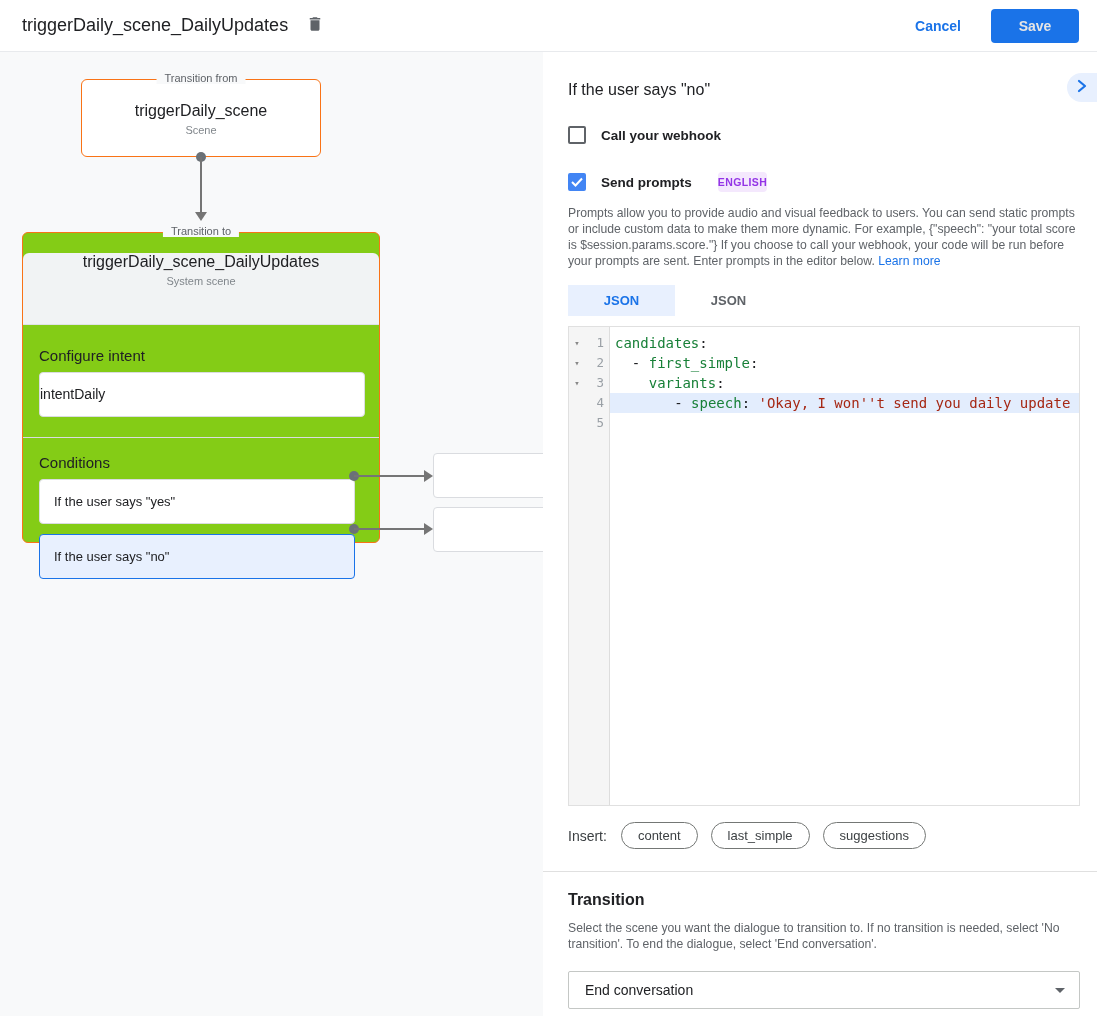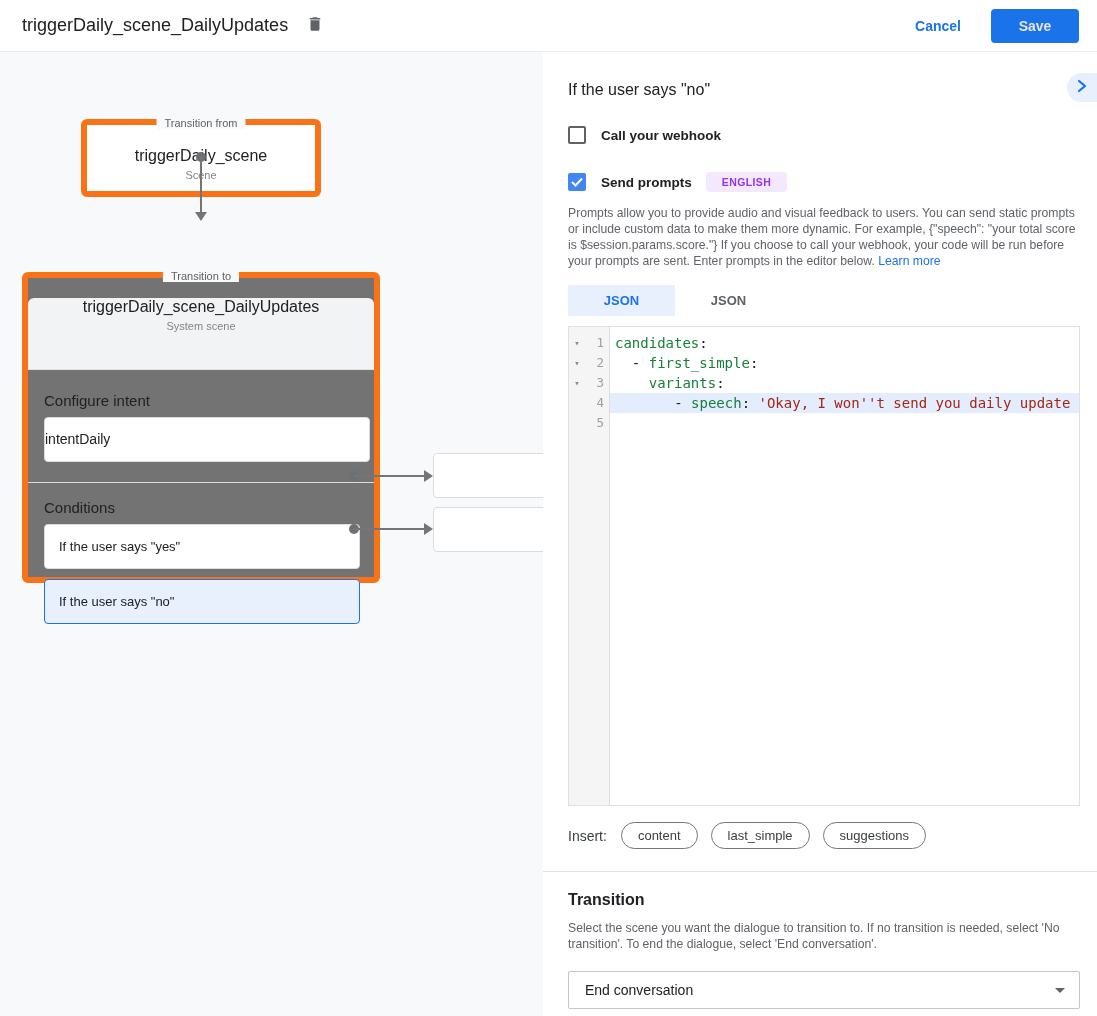--- a/index.html
+++ b/index.html
@@ -14,28 +14,28 @@
   .trash-btn { margin-left: 18px; background: none; border: none; cursor: pointer; display: flex; align-items: center; }
   .topbar-spacer { flex: 1; }
   .cancel-btn { background: none; border: none; color: #1a73e8; font-size: 14px; font-weight: 700;
                 font-family: "Liberation Sans", sans-serif; margin-right: 30px; cursor: pointer; }
   .save-btn { background: #1a73e8; border: none; color: #e5e5e5; font-size: 14px; font-weight: 700;
               font-family: "Liberation Sans", sans-serif; border-radius: 4px; height: 34px; width: 88px;
               margin-right: 18px; cursor: pointer; }
 
   
   .canvas { position: absolute; top: 52px; left: 0; width: 543px; bottom: 0; background: #f8f9fa; overflow: hidden; }
-  .node { position: absolute; background: #fff; border: 6px solid #f97316; border-radius: 6px; margin-top: 40px; }
+  .node { position: absolute; background: #fff; border: 1px solid #f97316; border-radius: 6px; }
   .node-legend { position: absolute; top: -8px; left: 50%; transform: translateX(-50%);
                  background: #f8f9fa; padding: 0 8px; font-size: 11px; color: #5f6368; white-space: nowrap; }
   .node-from { left: 81px; top: 27px; width: 240px; height: 78px; text-align: center; }
   .node-title { font-size: 16px; color: #202124; margin-top: 22px; }
   .node-sub { font-size: 11px; color: #80868b; margin-top: 4px; }
 
-  .node-to { left: 22px; top: 180px; width: 358px; height: 311px; background: #737373; }
+  .node-to { left: 22px; top: 180px; width: 358px; height: 311px; background: #84cc16; }
   .node-to-header { height: 72px; background: #f1f3f4; border-bottom: 1px solid #e0e2e6;
                     border-radius: 6px 6px 0 0; text-align: center; }
   .node-to-header .node-title { margin-top: 20px; }
   .sec-label { font-size: 15px; color: #202124; margin: 22px 16px 8px; }
   .intent-box { margin: 0 16px; width: 326px; height: 45px; background: #fff; border: 1px solid #dadce0;
                 border-radius: 4px; font-size: 14px; color: #202124; line-height: 43px; padding-left: 0; }
   .node-divider { border-top: 1px solid #dadce0; margin-top: 20px; }
   .cond-item { margin: 0 16px 10px; width: 316px; height: 45px; background: #fff; border: 1px solid #dadce0;
                border-radius: 4px; font-size: 13px; color: #202124; line-height: 43px; padding-left: 14px; cursor: pointer; }
   .cond-item.selected { background: #e8f0fe; border: 1px solid #1a73e8; }
@@ -57,22 +57,22 @@
   .collapse-btn { position: absolute; right: 0; top: 21px; width: 30px; height: 29px;
                   border: none; border-radius: 15px 0 0 15px; background: #e8f0fe; cursor: pointer;
                   display: flex; align-items: center; justify-content: center; }
 
   .check-row { display: flex; align-items: center; margin-top: 25px; }
   .check-row + .check-row { margin-top: 28px; }
   .checkbox { width: 18px; height: 18px; border: 2px solid #5f6368; border-radius: 2px; background: #fff;
               flex: none; cursor: pointer; display: flex; align-items: center; justify-content: center; }
   .checkbox.checked { background: #4285f4; border-color: #4285f4; }
   .check-label { margin-left: 15px; font-size: 13.5px; font-weight: 700; color: #202124; }
-  .lang-badge { margin-left: 14px; background: #f4e8fd; color: #9334e6; font-size: 10.5px; font-weight: 700;
-                letter-spacing: 0.4px; padding: 4px 16px; border-radius: 4px; }
+  .lang-badge { margin-left: 26px; background: #f4e8fd; color: #9334e6; font-size: 10.5px; font-weight: 700;
+                letter-spacing: 0.4px; padding: 4px 0; border-radius: 4px; }
 
   .desc { margin-top: 13px; font-size: 12.2px; line-height: 16px; color: #5f6368; max-width: 513px; }
   .link { color: #1a73e8; text-decoration: none; cursor: pointer; }
 
   .tabs { display: flex; margin-top: 16px; }
   .tab { width: 107px; height: 31px; display: flex; align-items: center; justify-content: center;
          font-size: 13px; font-weight: 700; color: #5f6368; cursor: pointer; }
   .tab.active { background: #e8f0fe; color: #1a73e8; }
 
   .editor { margin-top: 10px; height: 480px; border: 1px solid #e0e0e0; display: flex;

